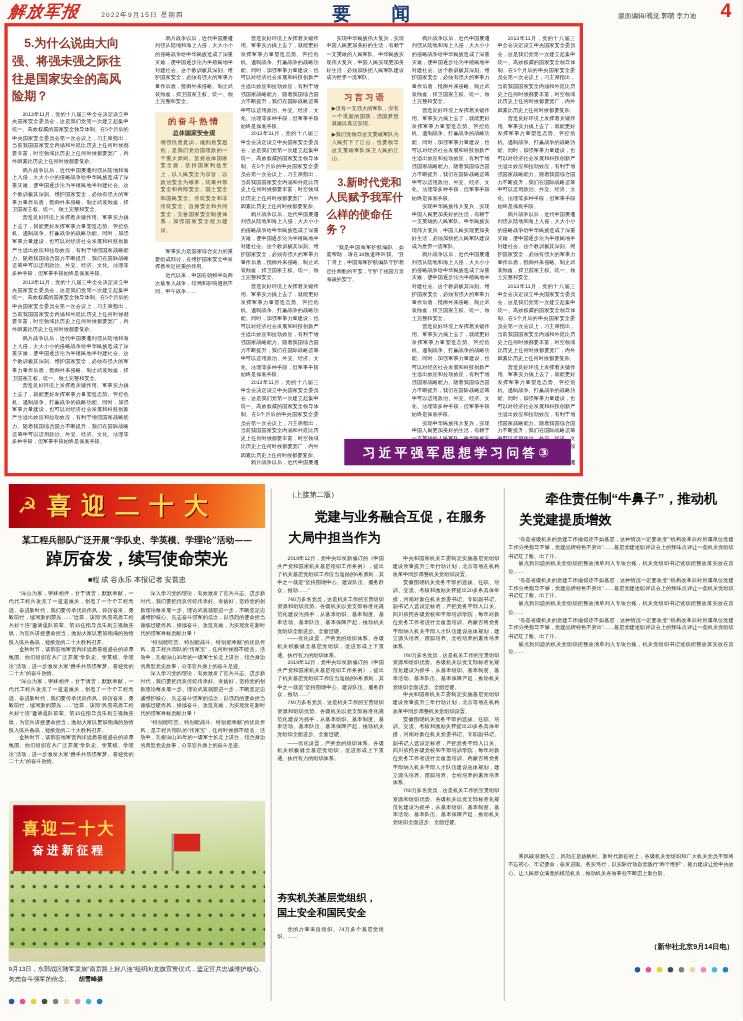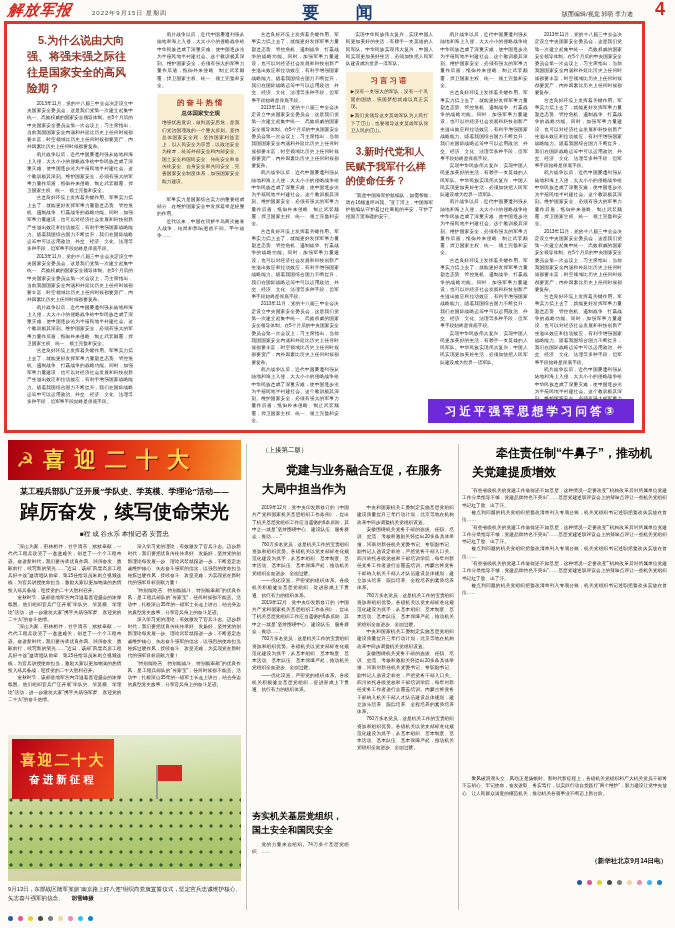--- a/index.html
+++ b/index.html
@@ -8,51 +8,51 @@
   
   .masthead{position:absolute;top:0;left:0;width:675px;height:21px;}
   .logo{position:absolute;left:8px;top:1px;font-family:"DejaVu Serif",serif;font-style:italic;
         font-weight:bold;color:#d5281e;font-size:15px;transform:skewX(-8deg);letter-spacing:1px;}
   .mdate{position:absolute;left:92px;top:9px;font-size:6px;color:#444;letter-spacing:1px;}
   .msection{position:absolute;left:0;right:0;top:1px;text-align:center;font-size:17px;
         font-weight:900;color:#1d3f76;letter-spacing:16px;text-indent:16px;}
   .meditors{position:absolute;right:42px;top:10px;font-size:6px;color:#333;}
   .mpage{position:absolute;right:10px;top:-1px;font-size:18px;font-weight:900;color:#d5281e;}
   
-  .mainbox{position:absolute;top:21px;left:4px;width:641px;height:412px;box-sizing:border-box;
-        border:3px solid #e3342a;background:#fff;display:flex;gap:24px;padding:7px 20px;}
+  .mainbox{position:absolute;top:21px;left:4px;width:526px;height:412px;box-sizing:border-box;
+        border:3px solid #e3342a;background:#fff;display:flex;gap:24px;padding:7px 4px;}
   .ncol1{width:106px;flex:none;overflow:hidden;}
   .rightwrap{flex:1;display:flex;flex-direction:column;min-width:0;}
   .titleblock{height:76px;text-align:center;flex:none;}
   .btitle{font-size:31px;font-weight:900;letter-spacing:13px;text-indent:13px;margin-top:6px;color:#0d0d0d;}
   .bsub{font-size:11px;font-weight:bold;margin-top:7px;letter-spacing:1px;color:#111;}
   .colrow{flex:1;display:flex;gap:7px;overflow:hidden;min-height:0;}
   .ncol{flex:1;overflow:hidden;min-width:0;}
   .news{font-size:4.7px;line-height:1.55;text-align:justify;color:#222;}
   .news p{margin:0;text-indent:2em;}
   .qhead{color:#93392a;font-weight:bold;font-size:10px;line-height:1.45;margin:4px 0 3px;text-indent:1em;}
   .qh1{font-size:11px;margin-top:2px;}
   .kbox{background:#faeed2;padding:4px 5px;margin:5px 0;}
   .klabel{text-align:center;font-weight:bold;color:#b03a2a;font-size:7.5px;margin-bottom:2px;letter-spacing:2px;}
   .ktitle{text-align:center;font-weight:bold;font-size:5.5px;margin-bottom:2px;color:#333;}
   .kbody{font-size:4.7px;line-height:1.55;text-align:justify;color:#333;font-family:"DejaVu Serif",serif;}
   .kbody p{margin:0 0 2px;text-indent:0;}
-  .serieslabel{position:absolute;right:8px;bottom:7px;width:206px;height:24px;background:#6d28d9;
+  .serieslabel{position:absolute;right:8px;bottom:7px;width:206px;height:24px;background:#701a75;
         color:#fff;font-weight:900;font-size:11.5px;display:flex;align-items:center;
         justify-content:center;letter-spacing:3px;}
   
   .vdiv{position:absolute;top:444px;width:1px;height:466px;background:#c4c2bc;}
   .bleft{position:absolute;left:8px;top:440px;width:233px;}
   .banner{height:40px;background:linear-gradient(100deg,#a8000f,#d81f16 35%,#ee5a16 75%,#f69c38);
         display:flex;align-items:center;padding:0 8px;box-sizing:border-box;}
   .emblem{color:#ffd34d;font-size:20px;margin-right:9px;line-height:1;}
   .btext{color:#ffd94e;font-size:22px;font-weight:900;letter-spacing:9px;text-shadow:1px 1px 0 #6d0000;}
   .kicker{font-size:8px;font-weight:bold;text-align:center;margin:6px 0 2px;
         font-family:"DejaVu Serif",serif;color:#111;}
-  .bl-headline{font-size:19px;font-weight:900;text-align:center;margin:2px 0 0;color:#0d0d0d;}
+  .bl-headline{font-size:15px;font-weight:900;text-align:center;margin:2px 0 0;color:#0d0d0d;}
   .byline{font-size:6.5px;text-align:center;margin:5px 0 4px;color:#222;}
   .bodycols{display:flex;gap:6px;height:188px;overflow:hidden;}
   .bodycols>div{flex:1;overflow:hidden;min-width:0;}
   .photo{position:relative;height:146px;margin-top:4px;overflow:hidden;
         background:linear-gradient(175deg,#eceedd 0%,#d3dfab 30%,#b7cd7c 58%,#9cbd5e 100%);}
   .sign{position:absolute;left:4px;top:4px;width:102px;height:60px;
         background:linear-gradient(120deg,#b40013,#dc2a1c 55%,#ee4c1e);
         display:flex;flex-direction:column;align-items:center;justify-content:center;}
   .sign-l1{color:#ffd94e;font-size:15px;font-weight:900;letter-spacing:2px;}
   .sign-l2{color:#fff;font-size:10.5px;font-weight:bold;letter-spacing:3px;margin-top:3px;}

